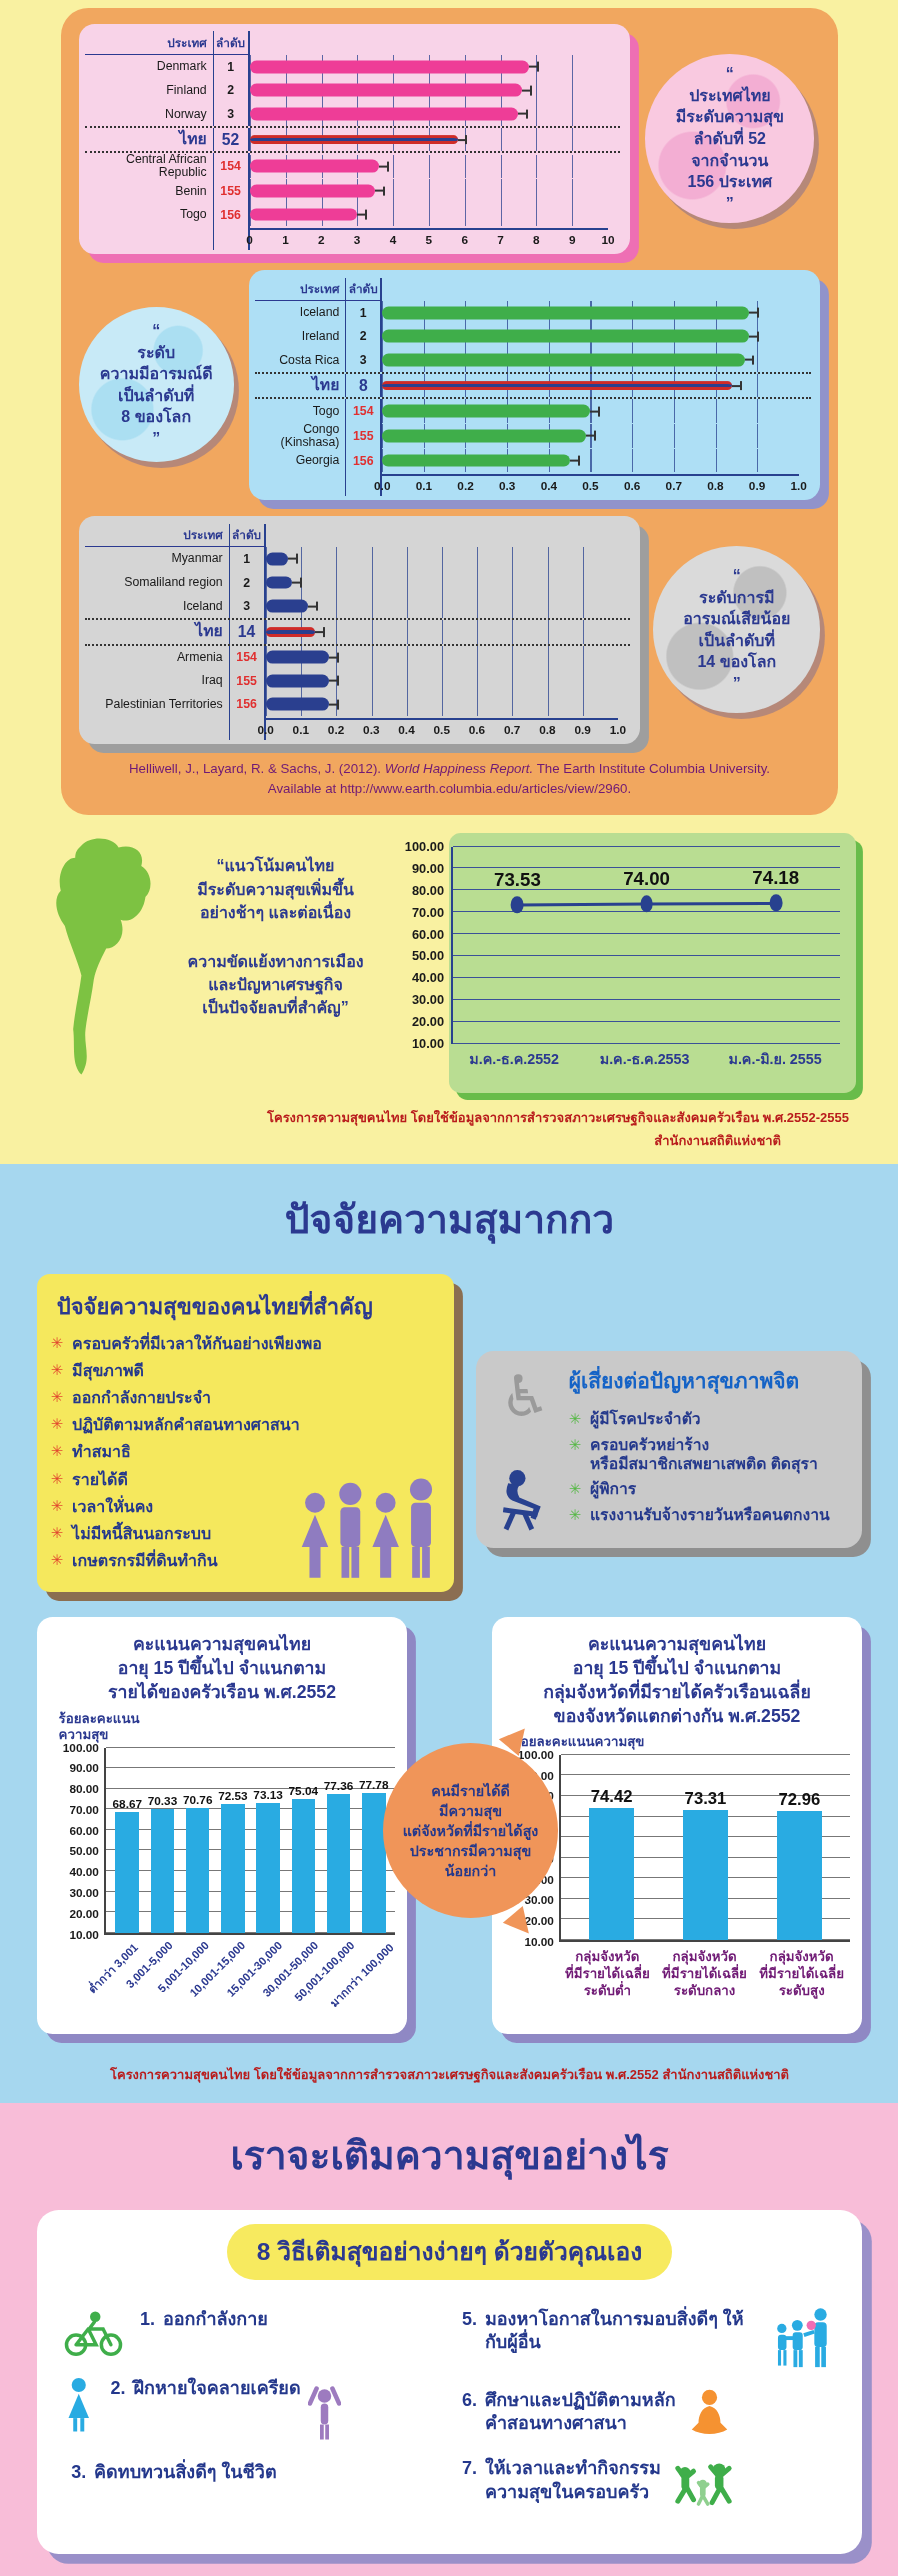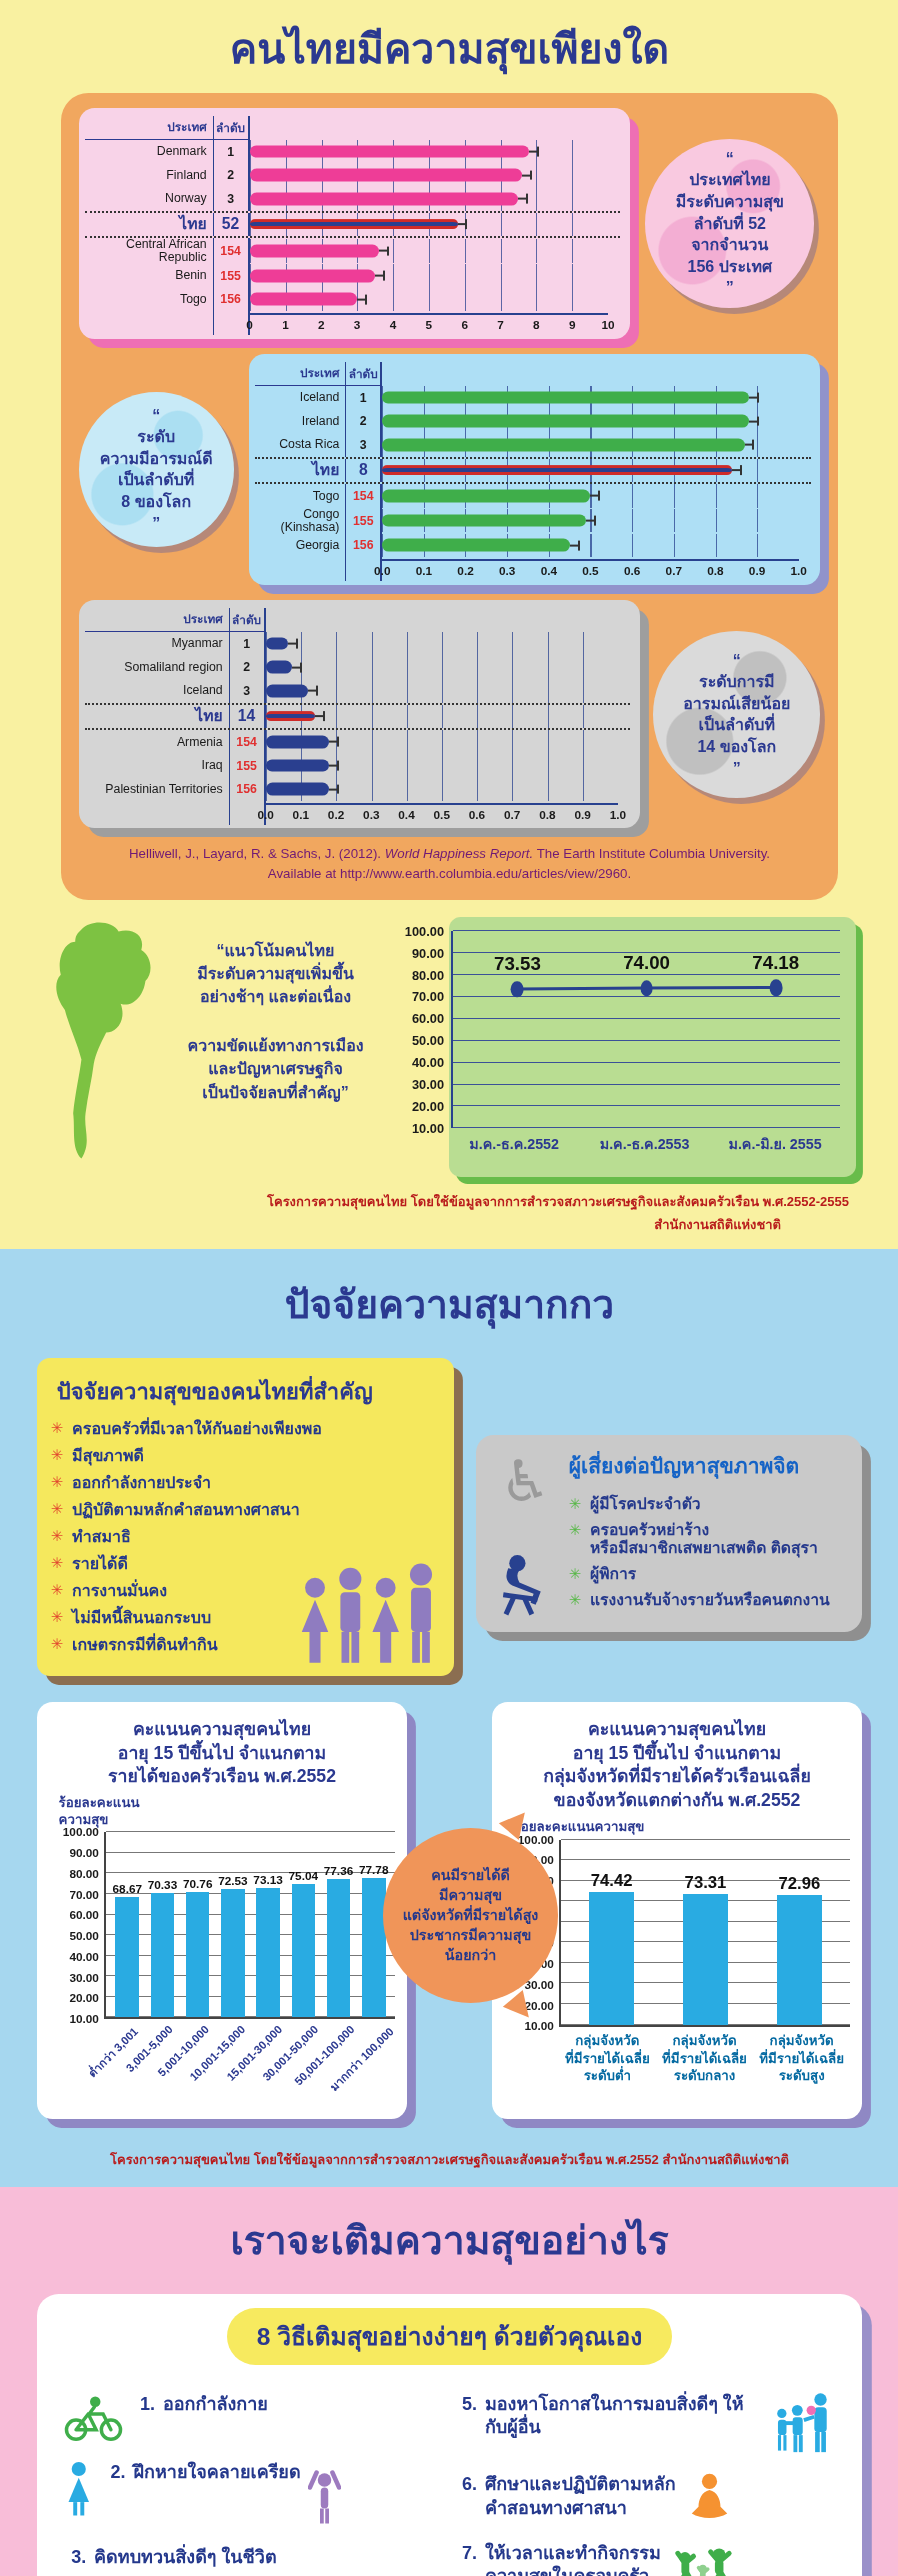--- a/index.html
+++ b/index.html
@@ -98,41 +98,40 @@
 .vplot .gl { background:#777; }
 .vcol { display:flex; flex-direction:column; align-items:center; justify-content:flex-end; height:100%; position:relative; z-index:1; }
 .vval { font-size:11.8px; font-weight:bold; color:#111; margin-bottom:1px; white-space:nowrap; }
 .wchart.right .vval { font-size:16.7px; }
 .vbar { width:23.6px; background:#29abe2; }
 .wchart.right .vbar { width:45px; }
 .vxlabs { display:flex; padding-left:55px; }
 .vxlabs .vx { flex:1; position:relative; }
 .rotlabs .vx { height:90px; }
 .rotlabs .vx span { position:absolute; top:3.9px; right:calc(50% - 7.9px); transform:rotate(-45deg); transform-origin:top right; white-space:nowrap; font-size:11.3px; color:#2b3990; font-weight:bold; }
-.flatlabs .vx { text-align:center; color:#0369a1; font-weight:bold; font-size:13.3px; line-height:1.3; padding-top:5.9px; white-space:pre-line; }
+.flatlabs .vx { text-align:center; color:#701a75; font-weight:bold; font-size:13.3px; line-height:1.3; padding-top:5.9px; white-space:pre-line; }
 .callout { position:absolute; left:346px; top:126px; width:175px; height:175px; background:#f09559; border-radius:50%; display:flex; align-items:center; justify-content:center; text-align:center; color:#24388c; font-weight:bold; font-size:14.3px; line-height:1.4; z-index:3; }
 .callout::before { content:""; position:absolute; top:-29.5px; right:23.6px; border:13.8px solid transparent; border-bottom:25.6px solid #f09559; transform:rotate(40deg); }
 .callout::after { content:""; position:absolute; bottom:-29.5px; right:19.7px; border:13.8px solid transparent; border-top:25.6px solid #f09559; transform:rotate(-40deg); }
 .src3 { text-align:center; margin:29.5px 29.5px 7.9px; }
 
 
 #sec3 { background:#f8bdd8; padding:21.6px 0 29.5px; }
 .wbox8 { margin:11.8px 37px 0; background:#fff; border-radius:21.6px; box-shadow:9.8px 9.8px 0 #9a90c9; padding:13.8px 25.6px 19.7px; }
 .pill { margin:0 auto 7.9px; width:max-content; background:#f7ea5f; border-radius:29.5px; padding:8.9px 29.5px; color:#2b3990; font-size:24.6px; font-weight:bold; }
 .cols8 { display:flex; gap:7.9px; }
 .col8 { flex:1; position:relative; }
 .item8 { display:flex; align-items:flex-start; gap:7.9px; margin:19.7px 0; color:#24388c; font-size:18px; font-weight:bold; line-height:1.3; }
 .item8 .n8 { min-width:23.6px; text-align:right; flex-shrink:0; }
 .icn { flex-shrink:0; }
 </style>
 </head>
 <body>
 
 <div id="sec1" class="sec">
-  <div class="pagetitle">คนไทยมีความสุขเพียงใด</div>
 
   <div class="orange-panel">
     <div class="crow">
       <div class="cbox pink">
           <div class="hrow hhead">
             <div class="hlabel">ประเทศ</div>
             <div class="hrank">ลำดับ</div>
             <div class="htrack"></div>
           </div>
           <div class="hrow">
@@ -510,21 +509,21 @@
           <div class="fitem">
             <span class="star">✳</span>
             <span>ทำสมาธิ</span>
           </div>
           <div class="fitem">
             <span class="star">✳</span>
             <span>รายได้ดี</span>
           </div>
           <div class="fitem">
             <span class="star">✳</span>
-            <span>การงานมั่นคง</span>
+            <span>เวลาใหั่นคง</span>
           </div>
           <div class="fitem">
             <span class="star">✳</span>
             <span>ไม่มีหนี้สินนอกระบบ</span>
           </div>
           <div class="fitem">
             <span class="star">✳</span>
             <span>เกษตรกรมีที่ดินทำกิน</span>
           </div>
         </div>

